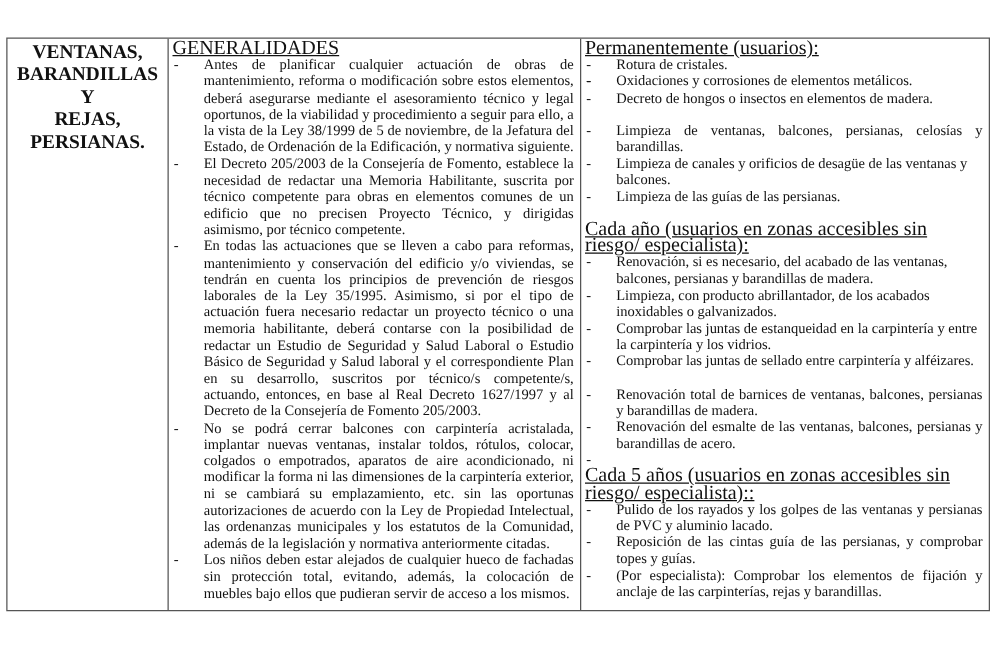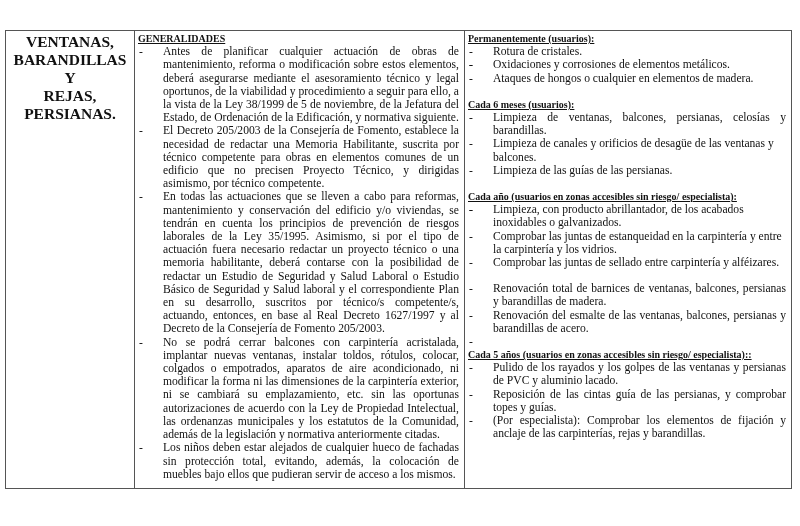--- a/index.html
+++ b/index.html
@@ -45,23 +45,23 @@
       padding: 1px 5px 0 3px;
     }
     .title-text {
       font-weight: bold;
       font-size: 15.5px;
       line-height: 18px;
       margin: 0;
       padding: 0 4px;
     }
     .section-heading {
-      font-weight: bold;
+      font-weight: normal;
       text-decoration: underline;
-      font-size: 10px;
+      font-size: 16px;
       line-height: 13.2px;
       margin: 0;
     }
     ul.dash-list {
       list-style: none;
       margin: 0;
       padding: 0;
     }
     ul.dash-list li {
       position: relative;
@@ -108,37 +108,36 @@
   </div>
 
   <div class="col col-maint">
 
     <div class="block">
       <p class="section-heading">Permanentemente (usuarios):</p>
       <ul class="dash-list">
         <li><span class="dash">-</span><span>Rotura de cristales.</span></li>
         <li><span class="dash">-</span></li>
         <li><span class="dash">-</span><span>Oxidaciones y corrosiones de elementos metálicos.</span></li>
-        <li><span class="dash">-</span><span>Ataques de hongos o cualquier en elementos de madera.</span></li>
+        <li><span class="dash">-</span><span>Decreto de hongos o insectos en elementos de madera.</span></li>
       </ul>
     </div>
 
     <div class="block">
-      <p class="section-heading">Cada 6 meses (usuarios):</p>
       <ul class="dash-list">
         <li><span class="dash">-</span><span>Limpieza de ventanas, balcones, persianas, celosías y barandillas.</span></li>
         <li style="text-align:left;"><span class="dash">-</span><span>Limpieza de canales y orificios de desagüe de las ventanas y balcones.</span></li>
         <li><span class="dash">-</span><span>Limpieza de las guías de las persianas.</span></li>
       </ul>
     </div>
 
     <div class="block">
       <p class="section-heading">Cada año (usuarios en zonas accesibles sin riesgo/ especialista):</p>
       <ul class="dash-list">
-        <li style="text-align:left;"><span class="dash">-</span></li>
+        <li style="text-align:left;"><span class="dash">-</span><span>Renovación, si es necesario, del acabado de las ventanas, balcones, persianas y barandillas de madera.</span></li>
         <li style="text-align:left;"><span class="dash">-</span><span>Limpieza, con producto abrillantador, de los acabados inoxidables o galvanizados.</span></li>
         <li style="text-align:left;"><span class="dash">-</span><span>Comprobar las juntas de estanqueidad en la carpintería y entre la carpintería y los vidrios.</span></li>
         <li><span class="dash">-</span><span>Comprobar las juntas de sellado entre carpintería y alféizares.</span></li>
       </ul>
     </div>
 
     <div class="block">
       <ul class="dash-list">
         <li><span class="dash">-</span><span>Renovación total de barnices de ventanas, balcones, persianas y barandillas de madera.</span></li>
         <li><span class="dash">-</span><span>Renovación del esmalte de las ventanas, balcones, persianas y barandillas de acero.</span></li>

